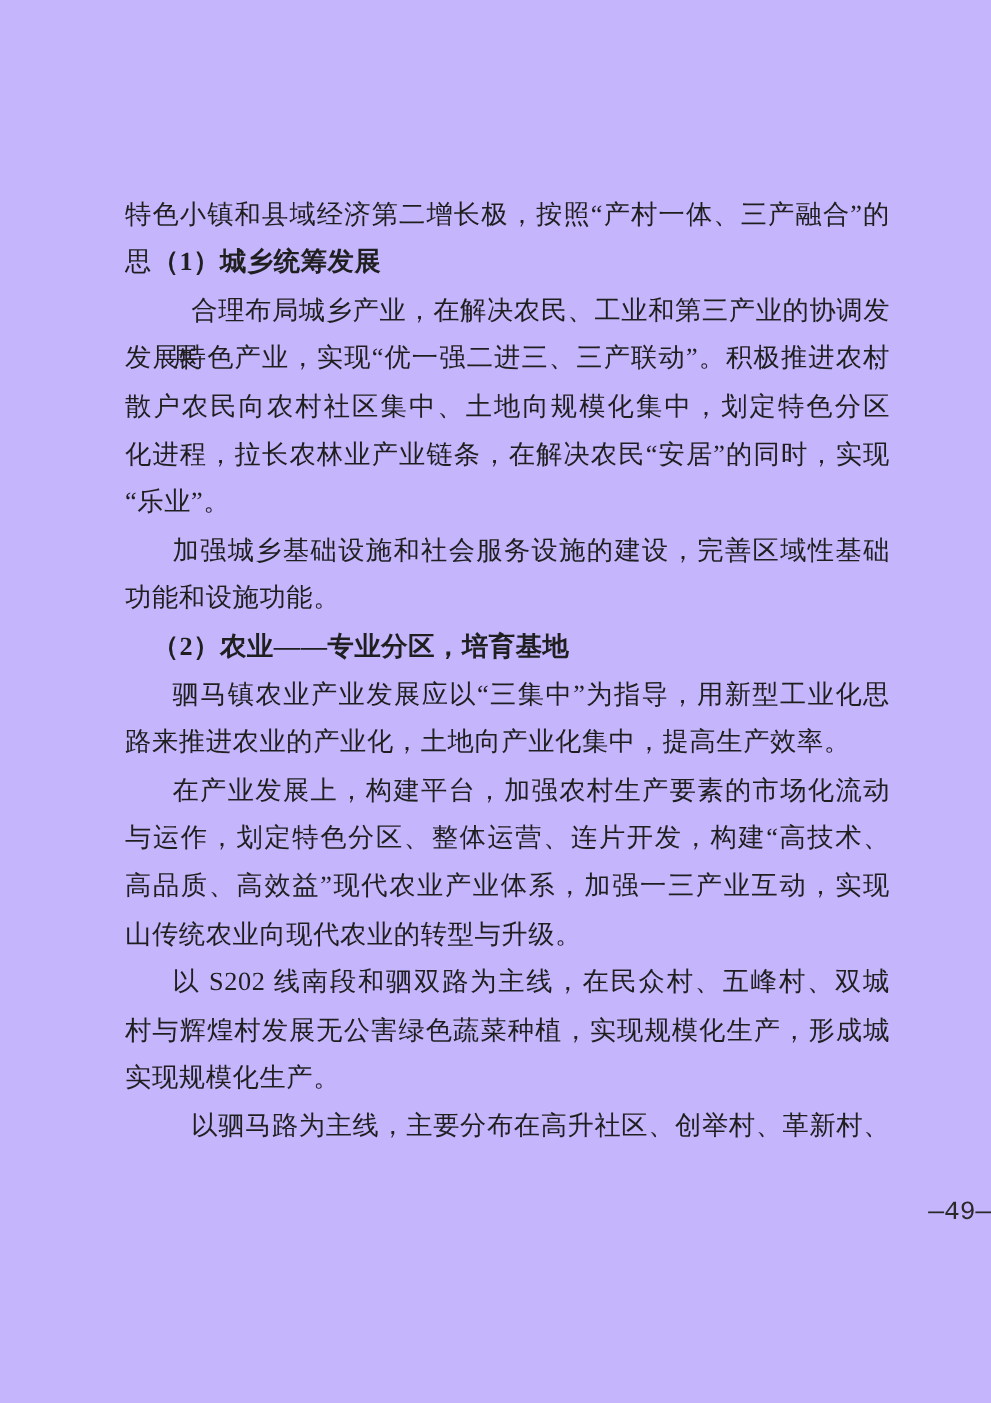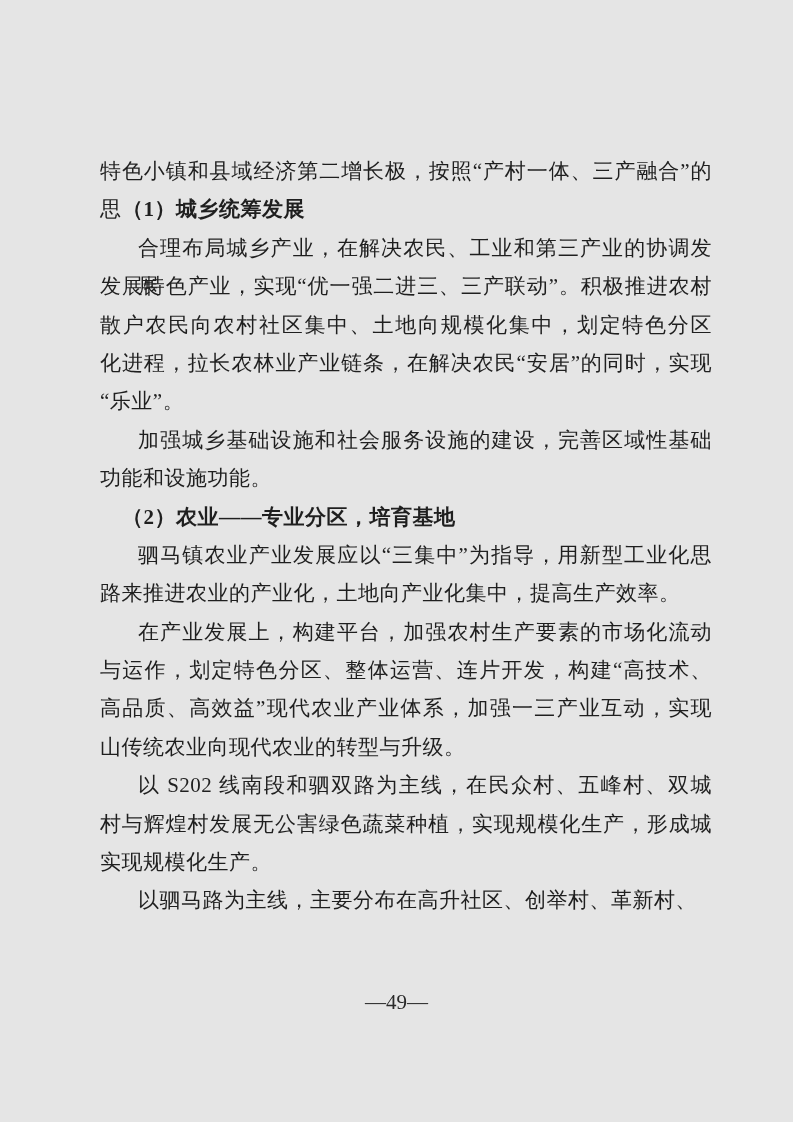--- a/index.html
+++ b/index.html
@@ -4,21 +4,21 @@
 <style>
   html, body {
     margin: 0;
     padding: 0;
     background: #ffffff;
   }
   .page {
     position: relative;
     width: 793px;
     height: 1122px;
-    background: #e5e5e5;
+    background: #c4b5fd;
     overflow: hidden;
     font-family: "Liberation Serif", "DejaVu Serif", serif;
     color: #1f1f1f;
   }
   .text-column {
     position: absolute;
     left: 100px;
     top: 152px;
     width: 612px;
   }
@@ -30,35 +30,37 @@
     white-space: nowrap;
     text-align: left;
   }
   .full {
     white-space: normal;
     text-align: justify;
     text-align-last: justify;
   }
   .indent {
     padding-left: 38px;
+    text-align: right;
   }
   .heading {
     font-weight: bold;
     padding-left: 22px;
     letter-spacing: 0.5px;
   }
   .footer {
     position: absolute;
     left: 0;
-    top: 987px;
+    top: 956px;
     width: 100%;
-    text-align: center;
+    text-align: right;
     font-size: 21px;
     line-height: 30px;
     color: #2a2a2a;
+    font-family: Liberation Mono, monospace;
   }
 </style>
 </head>
 <body>
 
 <div class="page">
 
   <div class="text-column">
     <div class="ln full">特色小镇和县域经济第二增长极，按照“产村一体、三产融合”的思</div>
     <div class="ln heading">（1）城乡统筹发展</div>

